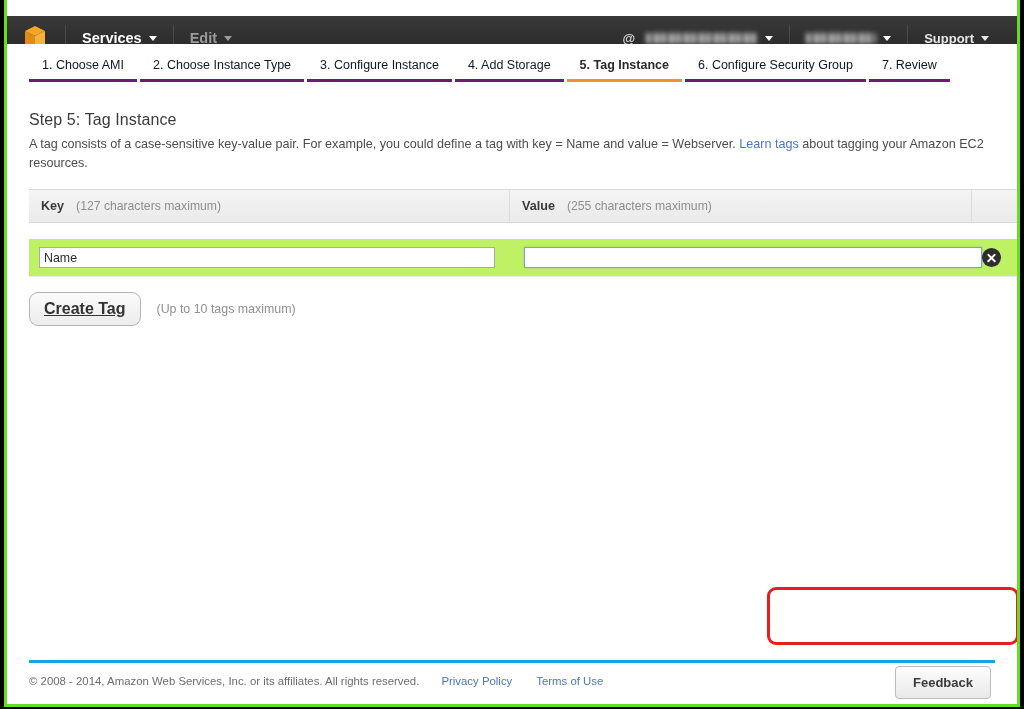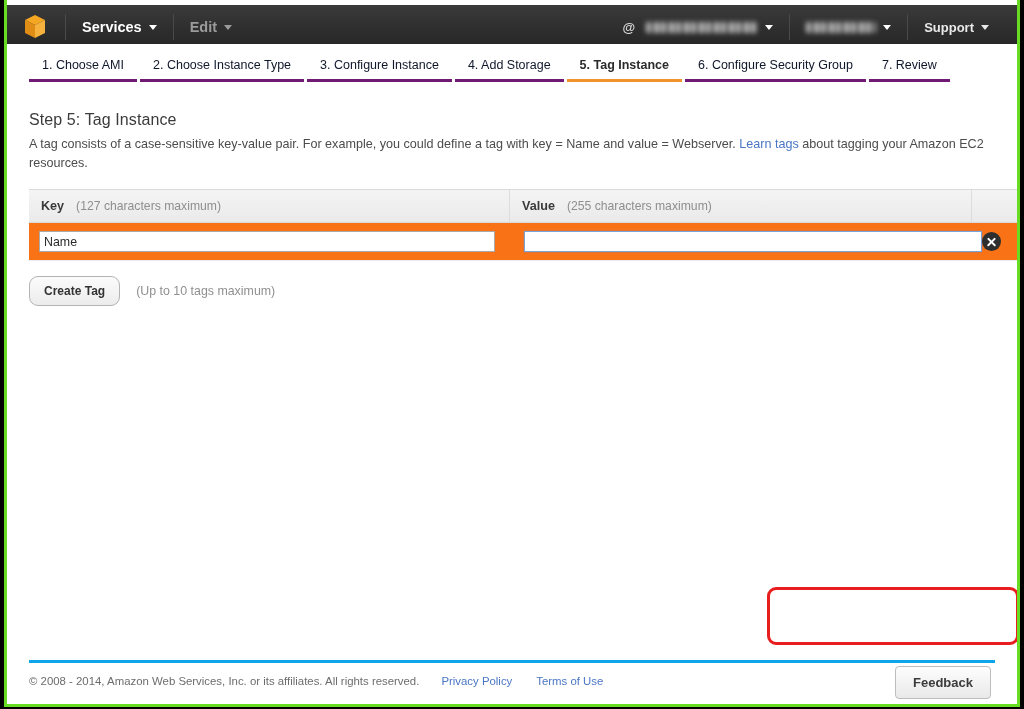--- a/index.html
+++ b/index.html
@@ -26,21 +26,21 @@
     border-left: 3px solid #66dd22;
     border-right: 3px solid #66dd22;
     border-bottom: 3px solid #66dd22;
     background: #ffffff;
     overflow: hidden;
   }
 
   
   .topnav {
     position: absolute;
-    left: 0; top: 5px;
+    left: 0; top: 16px;
     width: 1010px;
     height: 44px;
     background: linear-gradient(to bottom, #3a3a3a 0%, #2f2f2f 50%, #262626 100%);
     display: flex;
     align-items: center;
   }
   .nav-left { display: flex; align-items: center; height: 100%; }
   .nav-right { display: flex; align-items: center; height: 100%; margin-left: auto; padding-right: 14px; }
 
   .logo-wrap {
@@ -164,23 +164,24 @@
   .th-key { width: 481px; border-right: 1px solid #dcdcdc; }
   .th-val { width: 462px; border-right: 1px solid #dcdcdc; }
   .th-act { width: 43px; }
   .th-label { font-size: 12.6px; font-weight: bold; color: #3a3a3a; }
   .th-hint { font-size: 12.2px; color: #8e8e8e; }
 
   .tag-row {
     display: flex;
     align-items: center;
     height: 38px;
-    background: #f97316;
+    background: #bef264;
     border-bottom: 1px solid #ececec;
     padding-left: 10px;
+    margin-top: 16px;
   }
   .cell-key { width: 473px; }
   .cell-val { width: 462px; padding-left: 12px; }
   .cell-act { width: 43px; display: flex; align-items: center; justify-content: flex-start; padding-left: 8px;}
 
   .txt {
     height: 21px;
     border: 1px solid #a9a9a9;
     background: #ffffff;
     font-family: "Liberation Sans", sans-serif;
@@ -214,29 +215,30 @@
   .remove-btn::before { transform: rotate(45deg); }
   .remove-btn::after  { transform: rotate(-45deg); }
 
   
   .create-row {
     display: flex; align-items: center; gap: 16px;
     margin-top: 15px;
   }
   .btn {
     font-family: "Liberation Sans", sans-serif;
-    font-size: 12px;
+    font-size: 16px;
     font-weight: bold;
     color: #333333;
     background: linear-gradient(to bottom, #fbfbfb 0%, #ececec 100%);
     border: 1px solid #b4b4b4;
     border-radius: 9px;
     padding: 7px 14px;
     cursor: pointer;
     white-space: nowrap;
+    text-decoration: underline;
   }
   .hint { font-size: 12.4px; color: #909090; }
 
   
   .action-bar {
     position: absolute;
     left: 22px; top: 591px;
     width: 966px;
     border-top: 1px solid #e4e4e4;
     padding-top: 11px;

